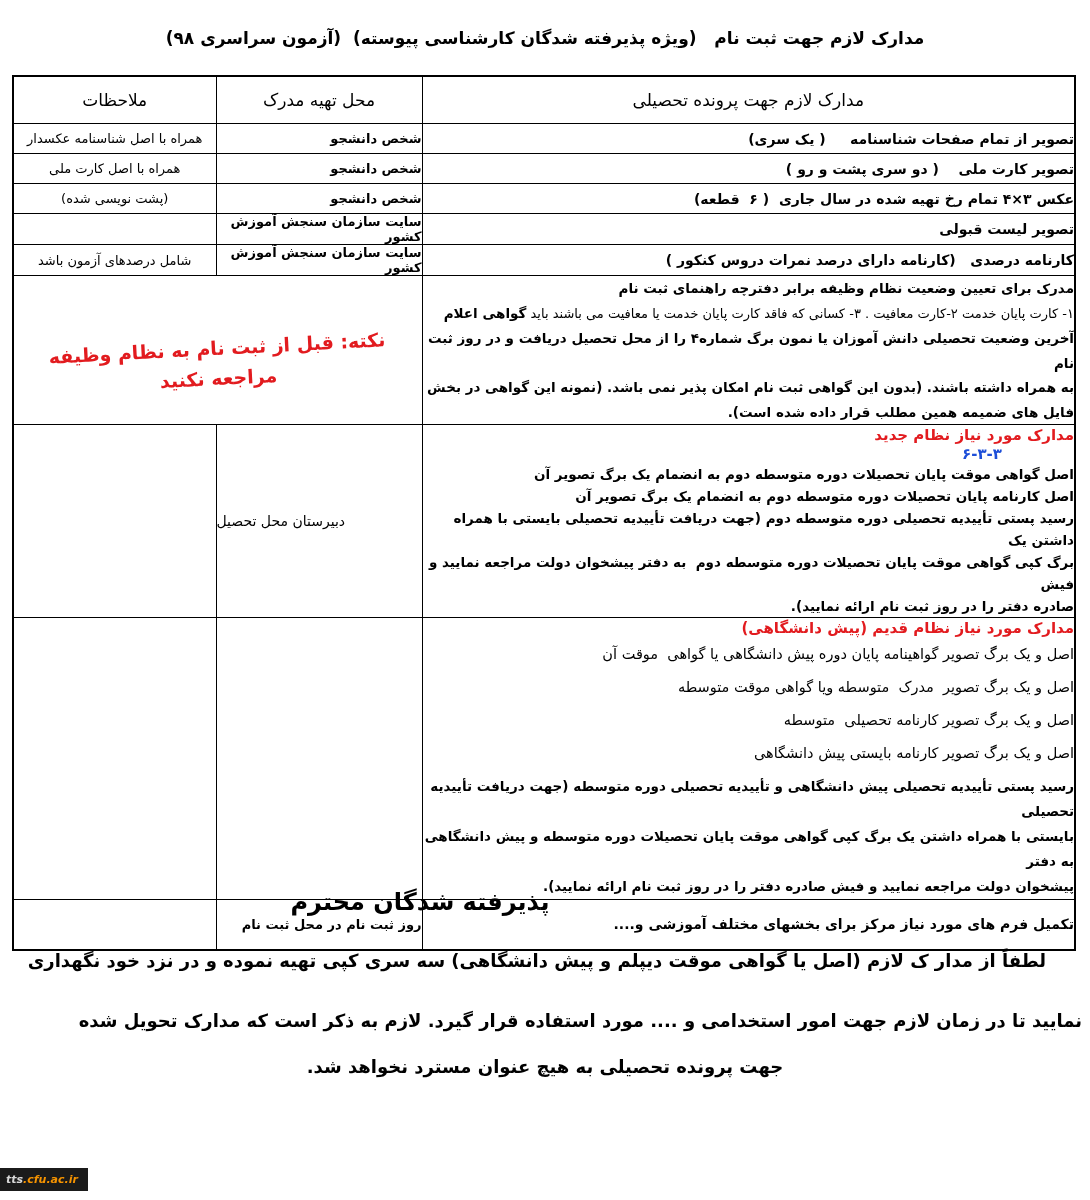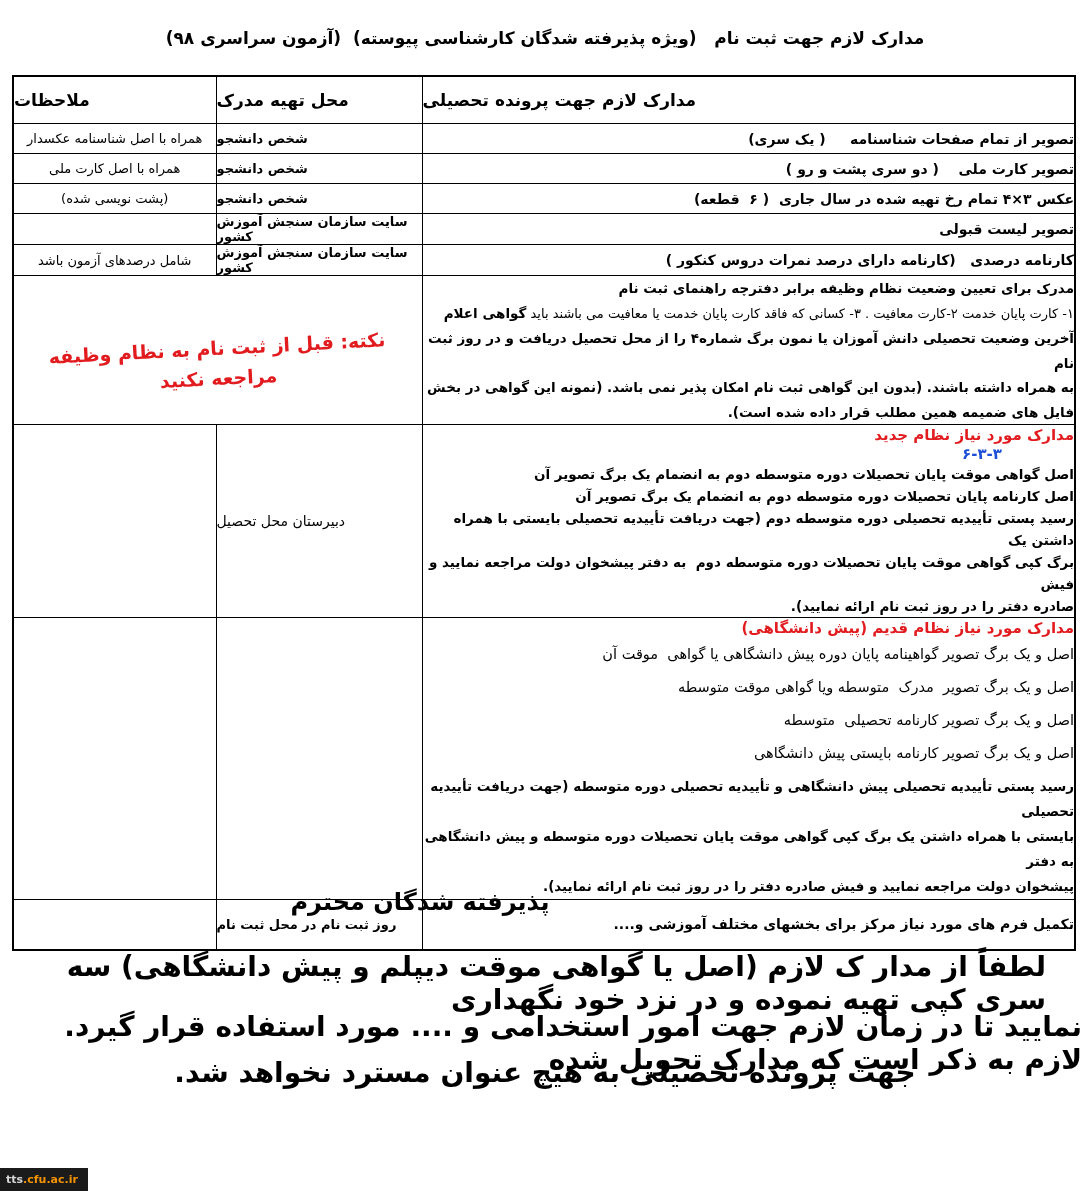--- a/index.html
+++ b/index.html
@@ -13,27 +13,27 @@
     font-weight:bold;font-size:17px;white-space:pre-wrap;
   }
   table.main{
     position:absolute;top:75px;right:14px;width:1062px;
     border-collapse:collapse;table-layout:fixed;
     border:2px solid #000;
   }
   table.main td,table.main th{
     border:1px solid #000;vertical-align:middle;padding:0;
   }
-  th.h{font-size:17px;font-weight:bold;text-align:left;height:46px;}
+  th.h{font-size:17px;font-weight:normal;text-align:center;height:46px;}
   tr.simple{height:30px;}
   td.doc{
     text-align:right;font-weight:bold;font-size:14px;
     padding:0 10px;white-space:pre-wrap;
   }
-  td.src{text-align:left;font-weight:bold;font-size:13px;white-space:pre-wrap;}
+  td.src{text-align:right;font-weight:bold;font-size:13px;white-space:pre-wrap;}
   td.note{text-align:center;font-weight:normal;font-size:13px;white-space:pre-wrap;}
   
   tr.military{height:145px;}
   td.military-doc{vertical-align:top;text-align:right;padding:8px 10px 0 10px;}
   .mil-line{font-weight:bold;font-size:13.5px;line-height:24.5px;}
   .mil-line .reg{font-weight:normal;font-size:13px;}
   td.rednote-cell{vertical-align:top;text-align:center;}
   .rednote{
     margin-top:26px;color:#e21b1f;font-weight:bold;font-size:19px;
     line-height:30px;transform:rotate(-3deg);
@@ -51,29 +51,29 @@
   .light-line{font-weight:normal;font-size:14.5px;line-height:33px;white-space:pre-wrap;padding-left:44px;}
   .oldsys-par{margin-top:4px;}
   .oldsys-par .bold-line{line-height:25px;}
   
   tr.forms{height:50px;}
   
   .footer-heading{
     position:absolute;top:888px;left:0;right:250px;text-align:center;
     font-weight:bold;font-size:24px;
   }
-  .footer-line{position:absolute;left:0;right:0;font-weight:bold;font-size:28px;white-space:pre-wrap;}
+  .footer-line{position:absolute;left:0;right:0;font-weight:bold;font-size:18px;white-space:pre-wrap;}
   .fl1{top:950px;text-align:right;padding-right:44px;}
   .fl2{top:1010px;text-align:right;padding-right:8px;}
   .fl3{top:1056px;text-align:center;}
   
   .watermark{
     position:absolute;left:0;top:1168px;direction:ltr;
     background:#1b1b1b;color:#f59300;padding:5px 10px 5px 6px;
-    font-size:11px;font-weight:bold;
+    font-size:11px;font-weight:bold;font-style:italic;
     font-family:"DejaVu Sans", sans-serif;letter-spacing:0px;
   }
   .watermark .wm-pre{color:#d8d8d8;}
 </style>
 </head>
 <body>
 
 <div class="title">مدارک لازم جهت ثبت نام   (ویژه پذیرفته شدگان کارشناسی پیوسته)  (آزمون سراسری ۹۸)</div>
 
 <table class="main">

